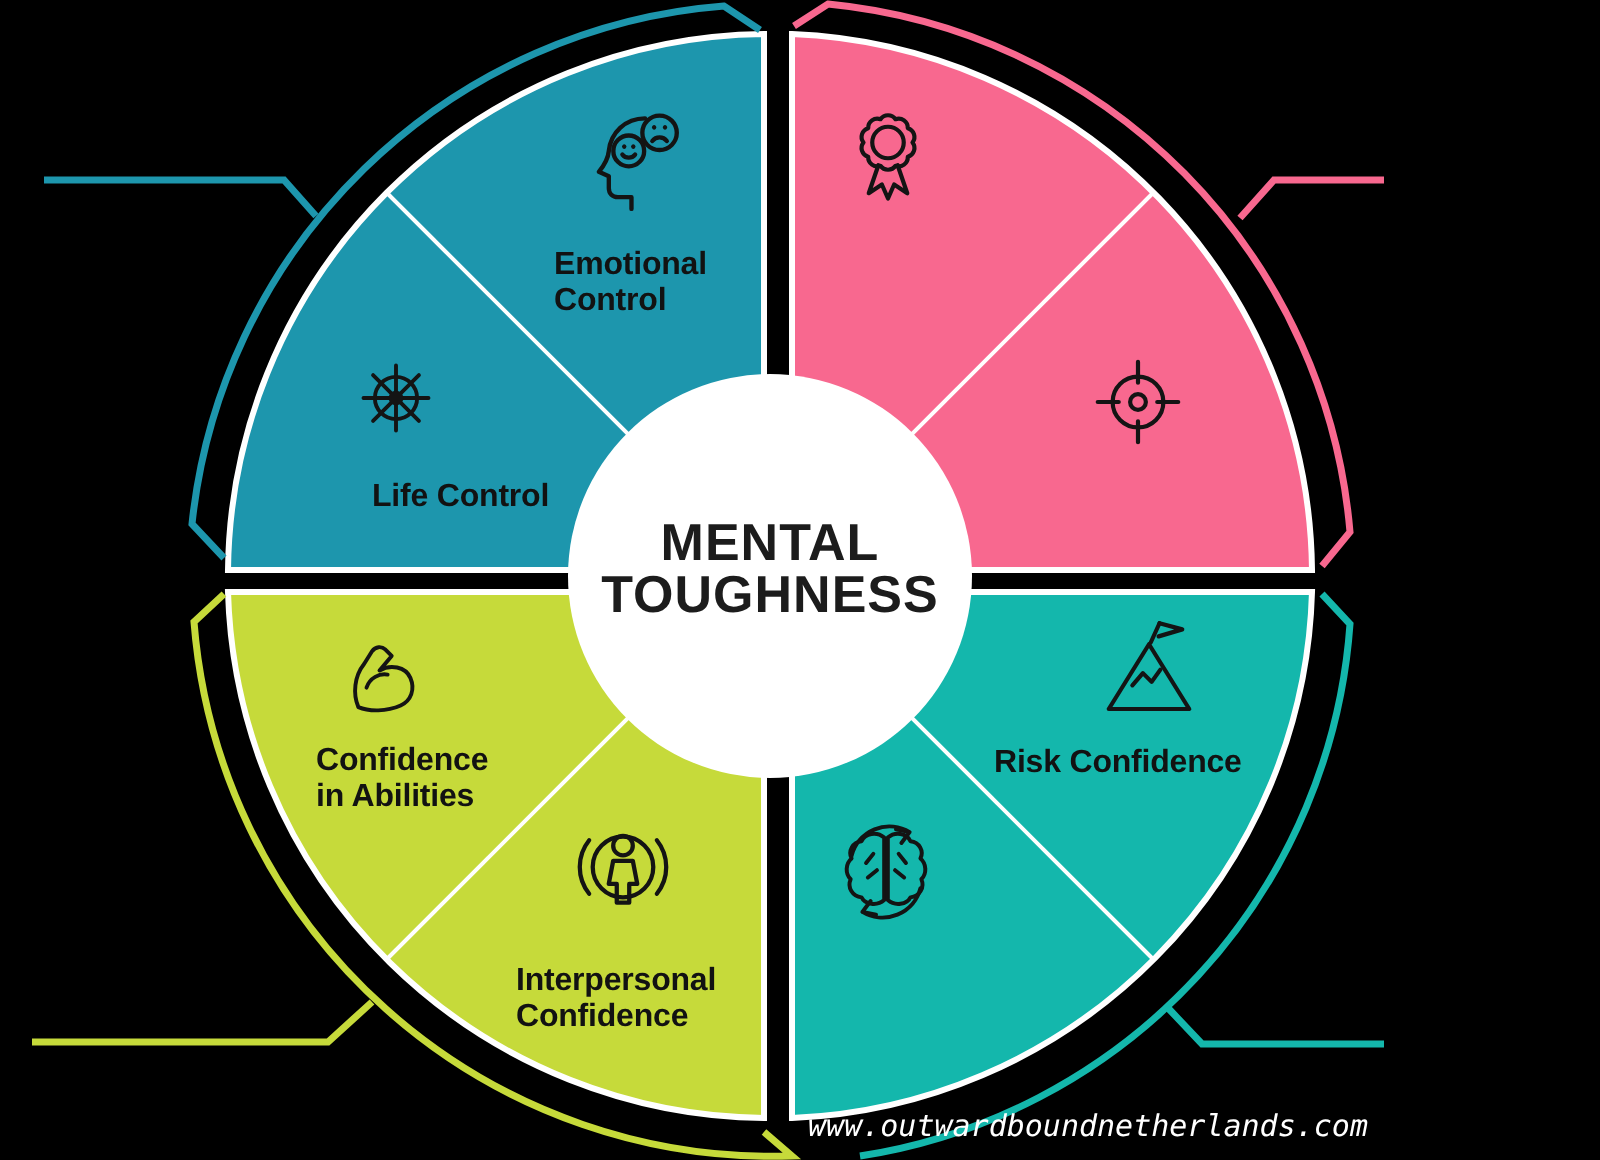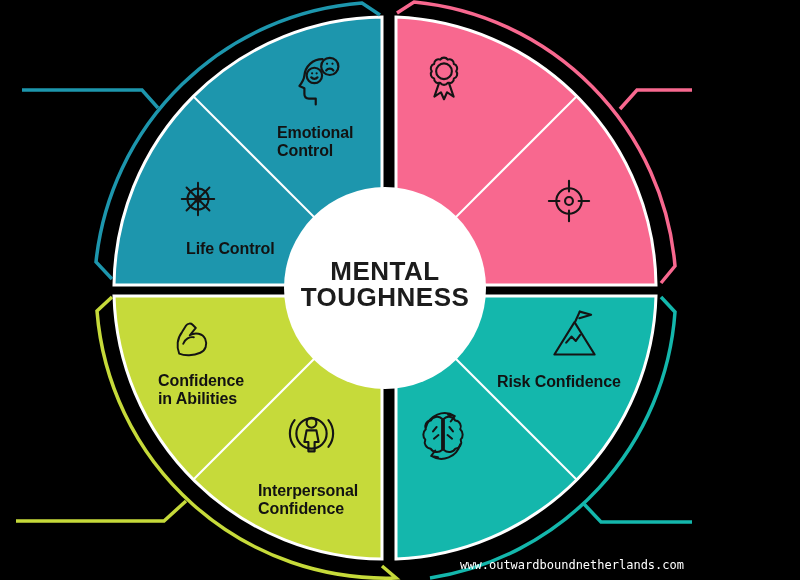--- a/index.html
+++ b/index.html
@@ -5,21 +5,21 @@
   html,body{margin:0;padding:0;background:#000;}
   .stage{position:relative;width:692px;height:580px;background:#000;overflow:hidden;
          font-family:"Liberation Sans",sans-serif;}
   .wheel-svg{position:absolute;left:0;top:0;}
   .seg-label{position:absolute;font-weight:700;font-size:16px;line-height:18px;
              color:#121212;white-space:pre-line;letter-spacing:-0.1px;}
   .center-title{position:absolute;left:245px;top:258px;width:280px;text-align:center;
                 font-weight:700;font-size:26px;line-height:26px;letter-spacing:.5px;
                 color:#1c1c1c;white-space:pre-line;}
   .watermark{position:absolute;right:8px;bottom:8px;font-family:"DejaVu Sans Mono",monospace;
-             font-size:12px;color:#ffffff;}
+             font-size:15px;color:#ffffff;font-style:italic;}
   .icon{position:absolute;}
 </style>
 </head>
 <body>
 
 <div class="stage">
 
   <svg class="wheel-svg" width="800" height="580" viewBox="0 0 800 580">
 
     <path d="M382 285 L382 17 A271 271 0 0 0 114 285 Z" stroke="#ffffff" stroke-width="3" fill="#1d96ad"></path>

